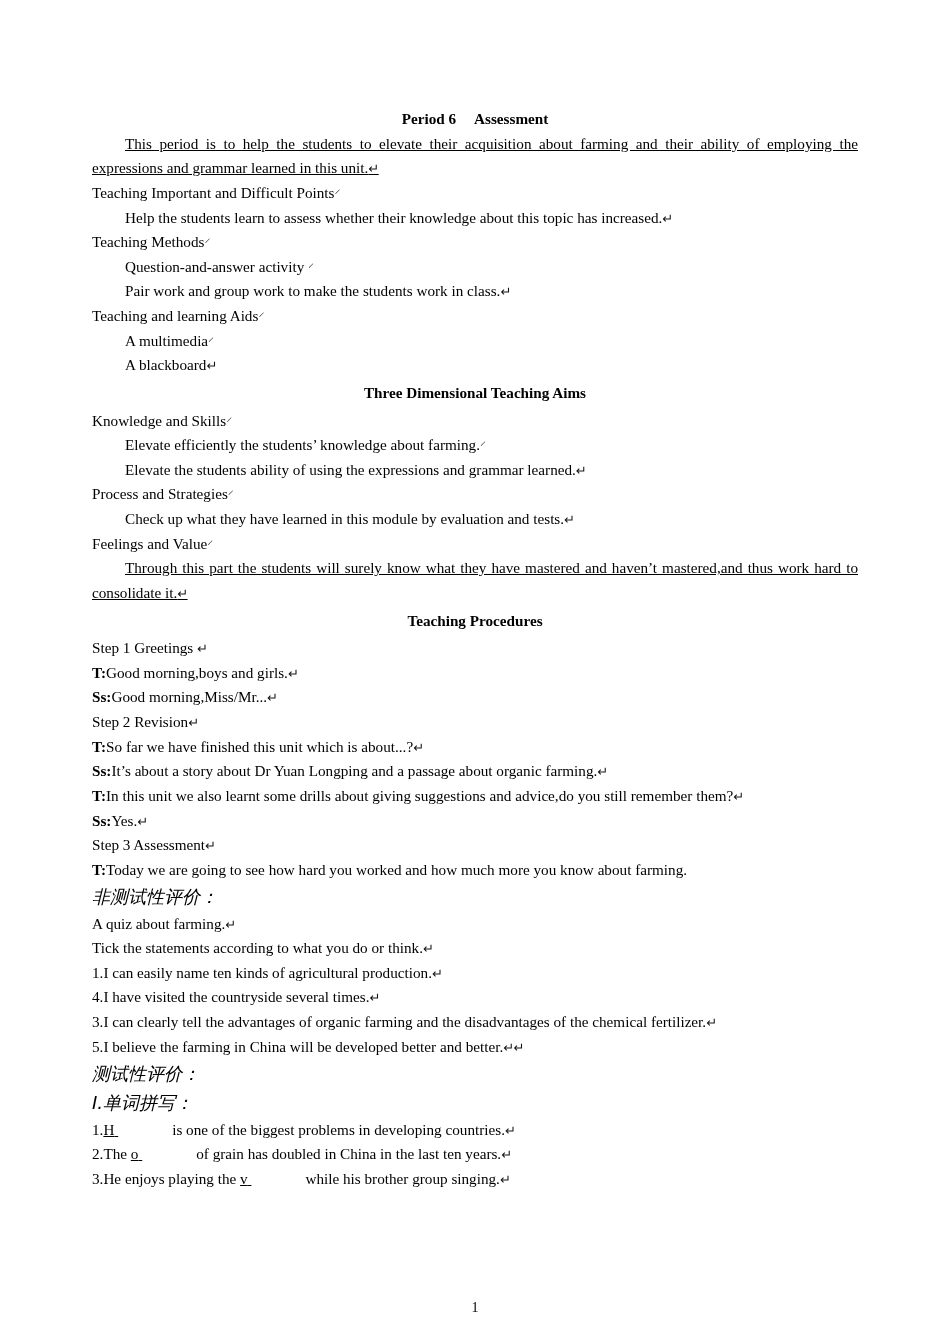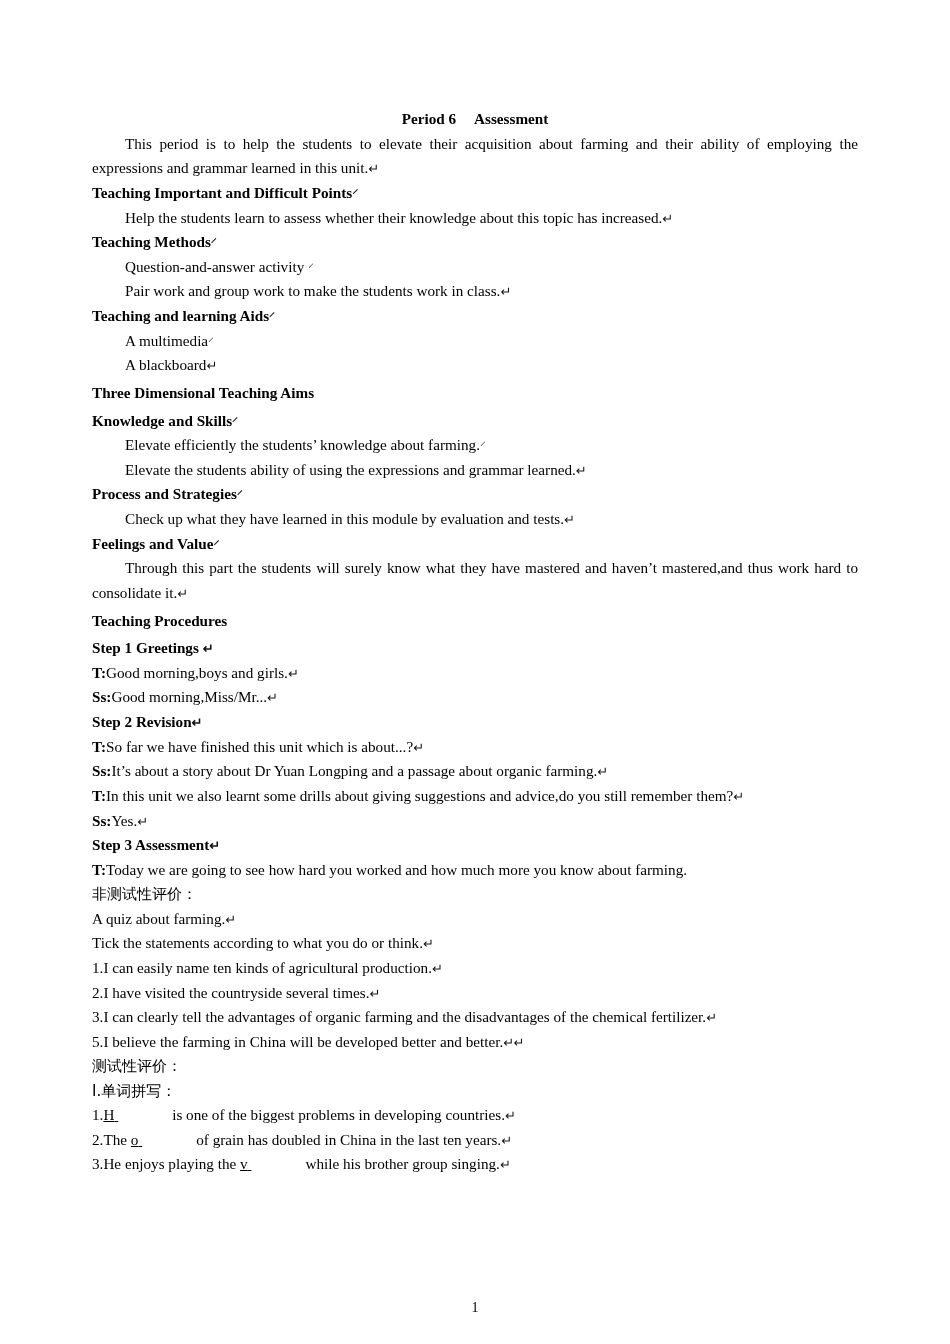--- a/index.html
+++ b/index.html
@@ -35,54 +35,56 @@
   .h-title {
     margin: 0 0 0 0;
   }
   .sub-title {
     margin: 0;
   }
   .para {
     text-indent: 33px;
     margin: 0;
     text-align: justify;
+    text-decoration: underline;
   }
   .bold-line {
-    font-weight: bold;
+    font-weight: normal;
     margin: 0;
   }
   .indent-line {
     margin: 0;
     padding-left: 33px;
   }
   .plain-line {
     margin: 0;
   }
   .section-head {
     margin: 0;
-    text-align: left;
+    text-align: center;
     font-weight: bold;
   }
   .spacer-sm { height: 3px; }
   .lead {
     font-weight: bold;
   }
   
   .mark {
     font-size: 13px;
     color: #111;
     letter-spacing: -0.5px;
   }
   .mark-small {
     font-size: 12px;
     color: #222;
   }
   .cn {
     font-family: "DejaVu Sans", sans-serif;
-    font-size: 15px;
+    font-size: 18px;
+    font-style: italic;
   }
   .blank {
     text-decoration: underline;
     display: inline-block;
     min-width: 54px;
   }
   .blank-letter {
     text-decoration: underline;
   }
   .page-number {
@@ -149,21 +151,21 @@
       <div class="bold-line"><span>Step 3 Assessment</span><span class="mark">↵</span></div>
       <div class="plain-line"><span class="lead">T:</span><span>Today we are going to see how hard you worked and how much more you know about farming.</span></div>
     </div>
 
     <div class="plain-line cn">非测试性评价：</div>
 
     <div class="rows">
       <div class="plain-line"><span>A quiz about farming.</span><span class="mark">↵</span></div>
       <div class="plain-line"><span>Tick the statements according to what you do or think.</span><span class="mark">↵</span></div>
       <div class="plain-line"><span>1.I can easily name ten kinds of agricultural production.</span><span class="mark">↵</span></div>
-      <div class="plain-line"><span>2.I have visited the countryside several times.</span><span class="mark">↵</span></div>
+      <div class="plain-line"><span>4.I have visited the countryside several times.</span><span class="mark">↵</span></div>
       <div class="plain-line"><span>3.I can clearly tell the advantages of organic farming and the disadvantages of the chemical fertilizer.</span><span class="mark">↵</span></div>
       <div class="plain-line"><span>5.I believe the farming in China will be developed better and better.</span><span class="mark">↵↵</span></div>
     </div>
 
     <div class="plain-line cn">测试性评价：</div>
     <div class="plain-line cn">Ⅰ.单词拼写：</div>
 
     <div class="rows">
       <div class="plain-line"><span>1.</span><span class="blank-letter">H</span><span class="blank">&nbsp;</span> <span>is one of the biggest problems in developing countries.</span><span class="mark">↵</span></div>
       <div class="plain-line"><span>2.The </span><span class="blank-letter">o</span><span class="blank">&nbsp;</span> <span>of grain has doubled in China in the last ten years.</span><span class="mark">↵</span></div>

